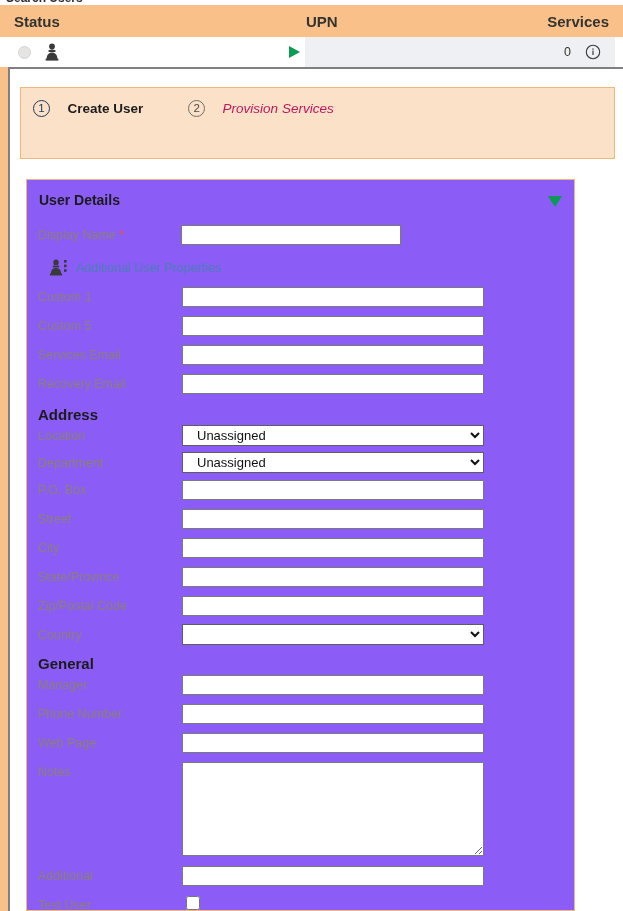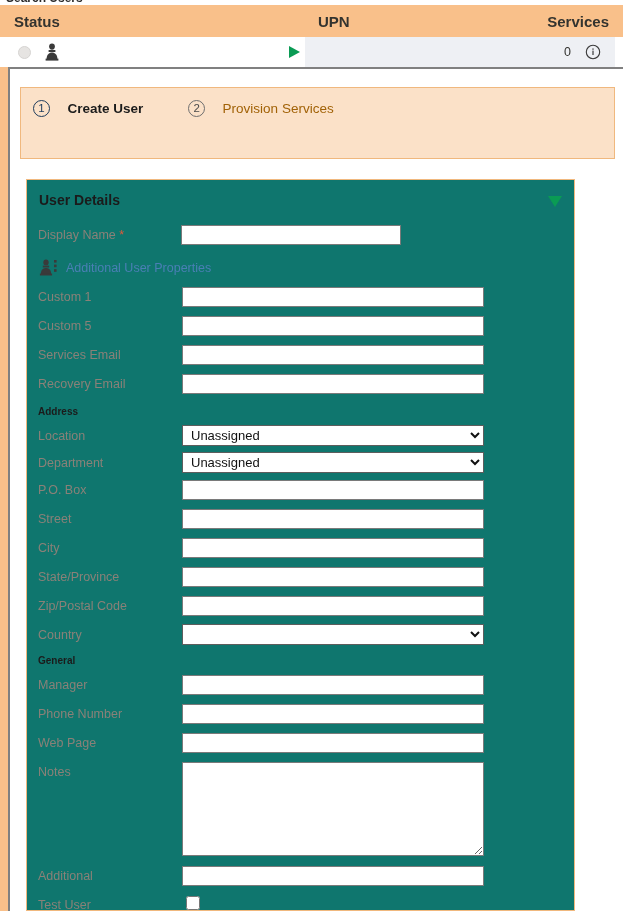--- a/index.html
+++ b/index.html
@@ -25,21 +25,21 @@
   
   #grid-header {
     position: absolute; left: 0; top: 5px; width: 623px; height: 32px;
     background: #F9C08A;
     color: #33332f;
     font-size: 15px; font-weight: bold;
   }
   #grid-header .col { position: absolute; top: 8px; white-space: nowrap; }
   .col-status { left: 14px; }
   .col-fullname { left: 72px; margin-top: 39px; }
-  .col-upn { left: 318px; }
+  .col-upn { left: 306px; }
   .col-services { right: 14px; }
 
   
   #grid-row {
     position: absolute; left: 8px; top: 37px; width: 607px; height: 30px;
     background: #ffffff;
   }
   #grid-row .cell-upn-bg {
     position: absolute; left: 297px; top: 0; right: 0; height: 30px;
     background: #eef0f4;
@@ -89,31 +89,31 @@
   .step-row { position: absolute; left: 12px; top: 11px; height: 20px; }
   .circle-num {
     display: inline-block; vertical-align: middle;
     width: 17px; height: 17px; line-height: 15px; text-align: center;
     border-radius: 50%; font-size: 11.5px;
   }
   .circle-active { border: 1.4px solid #1d3b5c; color: #1d3b5c; }
   .circle-inactive { border: 1.4px solid #6e6e6e; color: #4a4a4a; }
   .step-label { display: inline-block; vertical-align: middle; font-size: 13.5px; }
   .step-active { font-weight: bold; color: #1b1b1b; margin-left: 13px; }
-  .step-inactive { font-weight: normal; color: #a16207; margin-left: 13px; }
+  .step-inactive { font-weight: normal; color: #be185d; margin-left: 13px; font-style: italic; }
   .step-gap { display: inline-block; width: 36px; }
   #step-desc {
     position: absolute; left: 13px; top: 36px; width: 560px;
     font-size: 12px; color: #4a4a4a; line-height: 16px;
   }
 
   
   #details-panel {
     position: absolute; left: 26px; top: 179px; width: 549px; height: 732px;
-    background: #0f766e;
+    background: #8b5cf6;
     border: 1px solid #F0B87E;
   }
   #details-title {
     position: absolute; left: 12px; top: 12px;
     font-size: 14px; font-weight: bold; color: #1b1b1b;
   }
   #collapse-arrow {
     position: absolute; right: 12px; top: 16px;
     width: 0; height: 0;
     border-top: 11px solid #0a9b54;
@@ -123,40 +123,40 @@
 
   
   .frow { position: absolute; left: 12px; width: 520px; }
   .flabel {
     position: absolute; left: 0; top: 0;
     font-size: 12.5px; color: #8a8178; white-space: nowrap;
   }
   .flabel .req { color: #e05a3a; }
   .fsection {
     position: absolute; left: 0; top: 0;
-    font-size: 10px; font-weight: bold; color: #1b1b1b;
+    font-size: 15px; font-weight: bold; color: #1b1b1b;
   }
   .finput {
     position: absolute; top: -3px;
     height: 20px;
     background: #ffffff;
     border: 1px solid #7a7a7a;
     font-family: "Liberation Sans", sans-serif;
     font-size: 12px; color: #222;
     padding: 0 3px;
     outline: none;
   }
   .fselect {
     position: absolute; top: -4px;
     height: 21px;
     background: #ffffff;
     border: 1px solid #5d5d5d;
     font-family: "Liberation Sans", sans-serif;
     font-size: 13px; color: #111;
-    padding: 0 4px;
+    padding: 0 10px;
   }
   .ftextarea {
     position: absolute; top: -3px;
     background: #ffffff;
     border: 1px solid #7a7a7a;
     font-family: "Liberation Sans", sans-serif;
     font-size: 12px;
     resize: both; outline: none;
   }
   .fcheck {
@@ -234,21 +234,21 @@
 </div>
 
 <div class="frow" style="left:38px; top:228px;">
   <div class="flabel">
     <span>Display Name</span>
     <span class="req">*</span>
   </div>
   <input class="finput" style="left: 143px; width: 220px;" type="text" value="">
 </div>
 
-<div id="addl-props" style="left:38px; top:259px;">
+<div id="addl-props" style="left:48px; top:259px;">
   <span>
     <svg width="22" height="18" viewBox="0 0 22 18">
       <ellipse cx="8" cy="3.4" rx="2.7" ry="2.9" fill="#3a3a3a"></ellipse>
       <rect x="4.8" y="6.6" width="6.4" height="1.9" fill="#3a3a3a"></rect>
       <path d="M2.8 15 C2.8 10.9 5.1 8.9 8 8.9 C10.9 8.9 13.2 10.9 13.2 15 Z" fill="#3a3a3a"></path>
       <rect x="1.9" y="14.6" width="12.2" height="1.9" fill="#3a3a3a"></rect>
       <rect x="16" y="1" width="2.6" height="2.6" fill="#3a3a3a"></rect>
       <rect x="16" y="5.6" width="2.6" height="2.6" fill="#3a3a3a"></rect>
       <rect x="16" y="10.2" width="2.6" height="2.6" fill="#3a3a3a"></rect>
     </svg>

